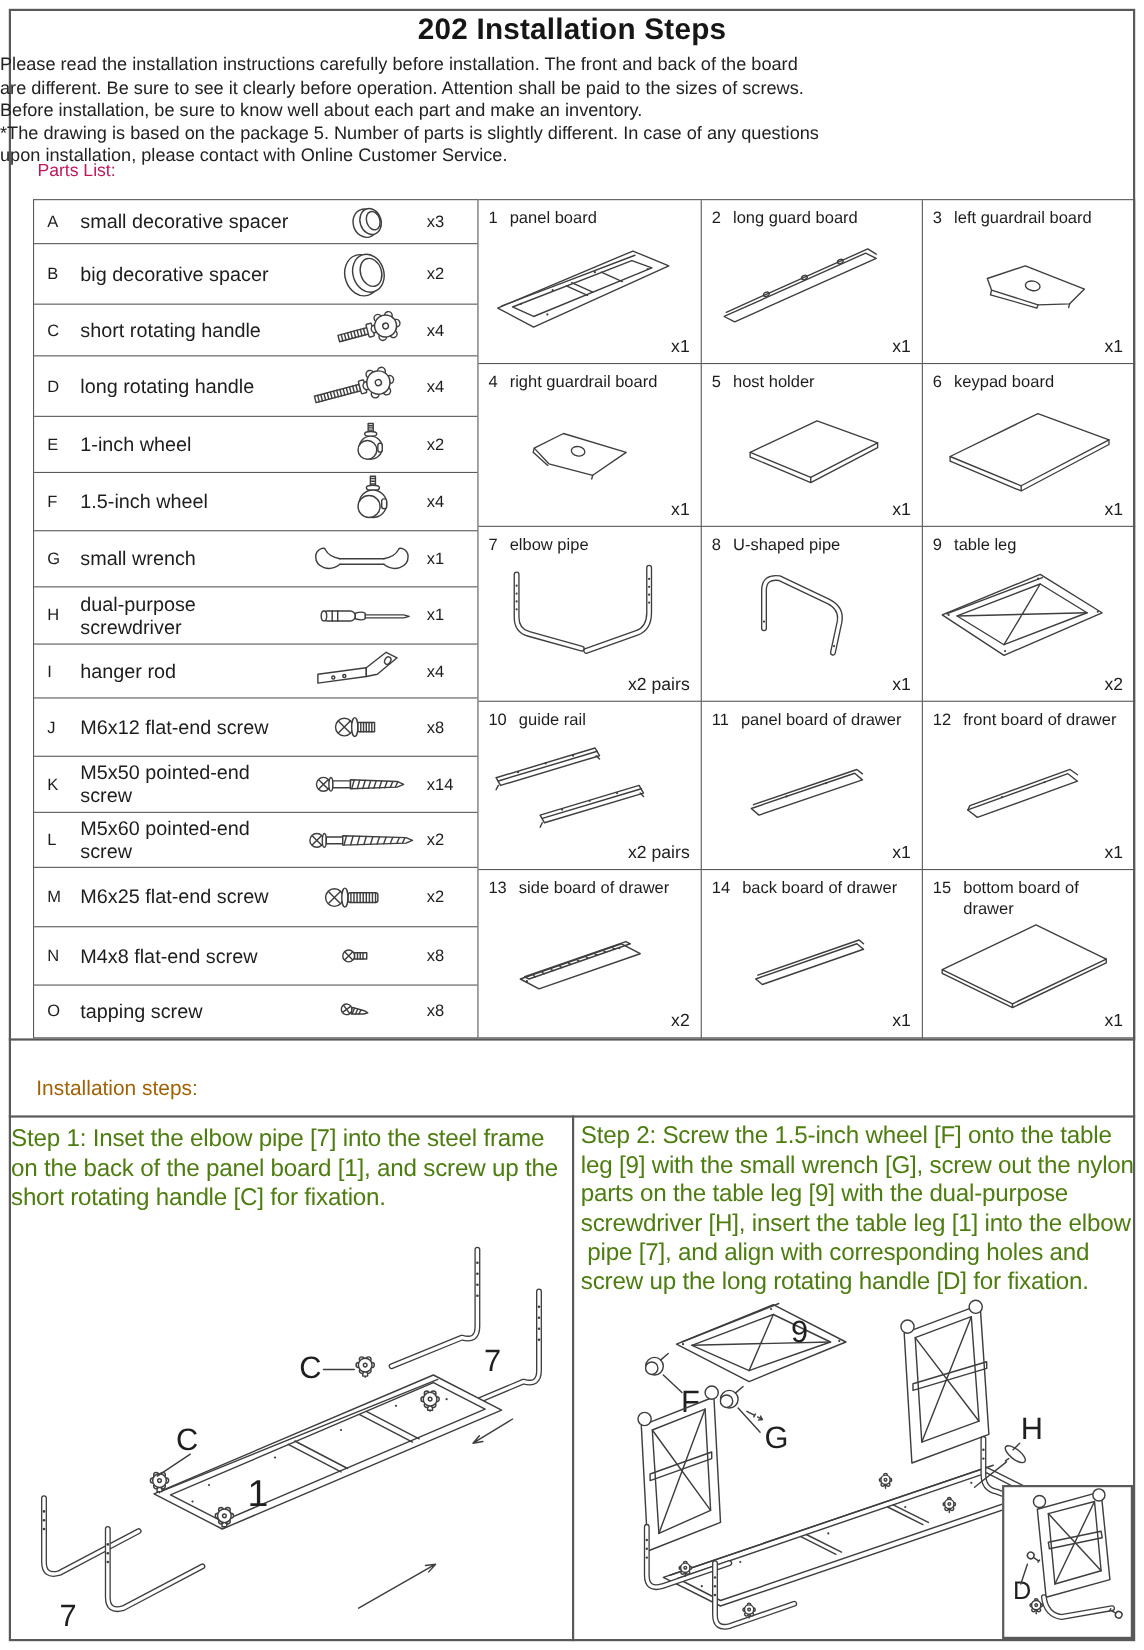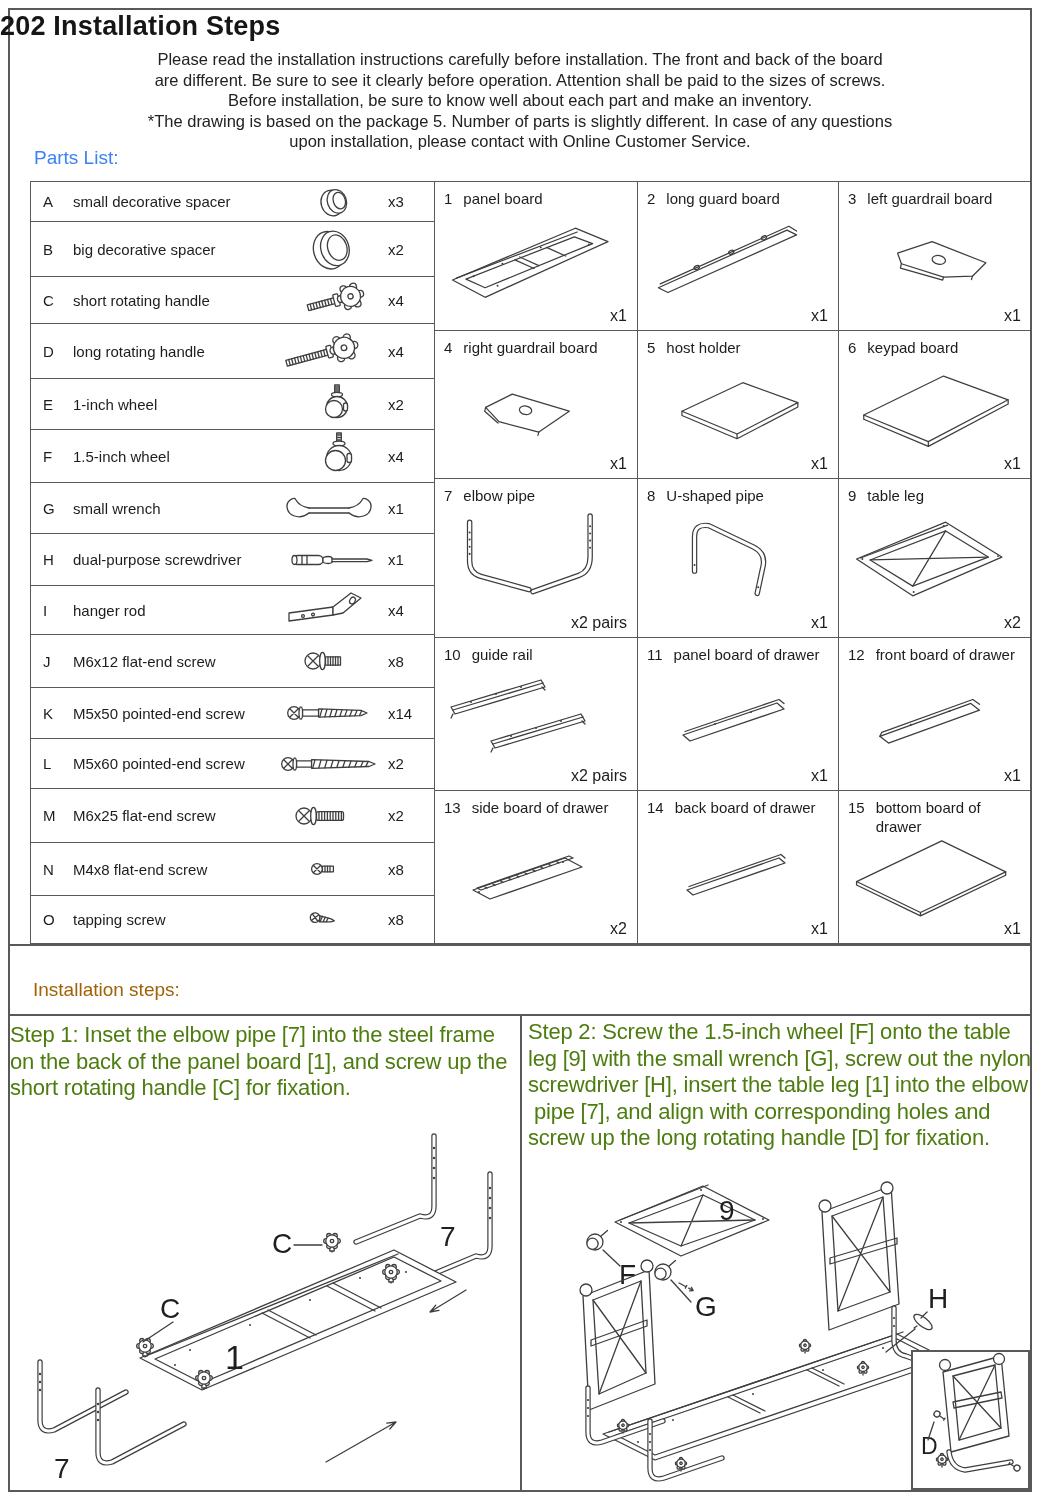--- a/index.html
+++ b/index.html
@@ -1,27 +1,27 @@
 <!DOCTYPE html>
 <html><head>
 <meta charset="utf-8">
 <style>
   html,body{margin:0;padding:0;background:#fff}
   body{width:1040px;height:1500px;position:relative;font-family:"Liberation Sans","DejaVu Sans",sans-serif;color:#1d1d1d;overflow:hidden}
   .frame{position:absolute;inset:8px;border:2px solid #595959;pointer-events:none}
-  .title{position:absolute;top:11px;left:0;width:100%;font-size:27px;font-weight:700;color:#161616;letter-spacing:.2px}
-  .intro{position:absolute;top:49px;left:0;width:100%;text-align:center;font-size:16.5px;line-height:20.5px;color:#222}
-  .h1lab{position:absolute;left:34px;top:147px;font-size:19px;color:#3b82f6}
+  .title{position:absolute;top:11px;left:0;width:100%;text-align:center;font-size:27px;font-weight:700;color:#161616;letter-spacing:.2px}
+  .intro{position:absolute;top:49px;left:0;width:100%;text-align:left;font-size:16.5px;line-height:20.5px;color:#222}
+  .h1lab{position:absolute;left:34px;top:147px;font-size:16px;color:#be185d}
   .h2lab{position:absolute;left:33px;top:979px;font-size:19px;color:#a16207}
   .ptable{position:absolute;left:30px;top:181px;width:405px;height:763px;border:1px solid #595959;display:grid;
           grid-template-rows:40px 55px 47px 55px 51px 53px 51px 52px 49px 53px 51px 50px 54px 53px 1fr;box-sizing:border-box}
   .prow{display:flex;align-items:center;border-bottom:1px solid #595959;padding-left:12px;box-sizing:border-box}
   .prow:last-child{border-bottom:none}
   .pl{width:30px;font-size:15px;flex:none}
-  .pn{flex:1;font-size:15px}
+  .pn{flex:1;font-size:18px}
   .pi{width:118px;display:flex;justify-content:center;align-items:center;flex:none}
   .pq{width:46px;font-size:15px;flex:none}
   .pgrid{position:absolute;left:435px;top:181px;width:597px;height:763px;display:grid;
          grid-template-columns:203px 201px 193px;grid-template-rows:149px 148px 159px 153px 1fr;
          border-top:1px solid #595959;box-sizing:border-box}
   .gcell{position:relative;border-right:1px solid #595959;border-bottom:1px solid #595959;box-sizing:border-box}
   .glabel{position:absolute;top:7px;left:9px;right:4px;font-size:15px;display:flex;gap:11px;line-height:19px}
   .gnum{flex:none}
   .gname{white-space:nowrap}
   .gname.wrap{white-space:normal}
@@ -595,20 +595,21 @@
   <circle class="dt" cx="88" cy="278" r="1.2"></circle>
     <circle class="dt" cx="88" cy="286" r="1.2"></circle>
     <circle class="dt" cx="88" cy="294" r="1.2"></circle>
   <text class="dlb" x="44" y="352">7</text>
   <path class="s" d="M316,336 L386,296 M386,296 l-9.2,1.2 M386,296 l-6.2,7"></path>
 </svg>
 
 <div class="stext" id="step2-text">
   <div class="sline">Step 2: Screw the 1.5-inch wheel [F] onto the table</div>
   <div class="sline">leg [9] with the small wrench [G], screw out the nylon</div>
+  <div class="sline">parts on the table leg [9] with the dual-purpose</div>
   <div class="sline">screwdriver [H], insert the table leg [1] into the elbow</div>
   <div class="sline"> pipe [7], and align with corresponding holes and</div>
   <div class="sline">screw up the long rotating handle [D] for fixation.</div>
 </div>
 
 <svg class="diag" style="left:523px;top:1180px" width="507" height="310" viewBox="0 0 507 310">
   <defs>
     <g id="kb2">
       <path class="s" d="M0,5 L0,1.5"></path>
       <circle class="sw" cx="4" cy="-2.6" r="1.6"></circle>

